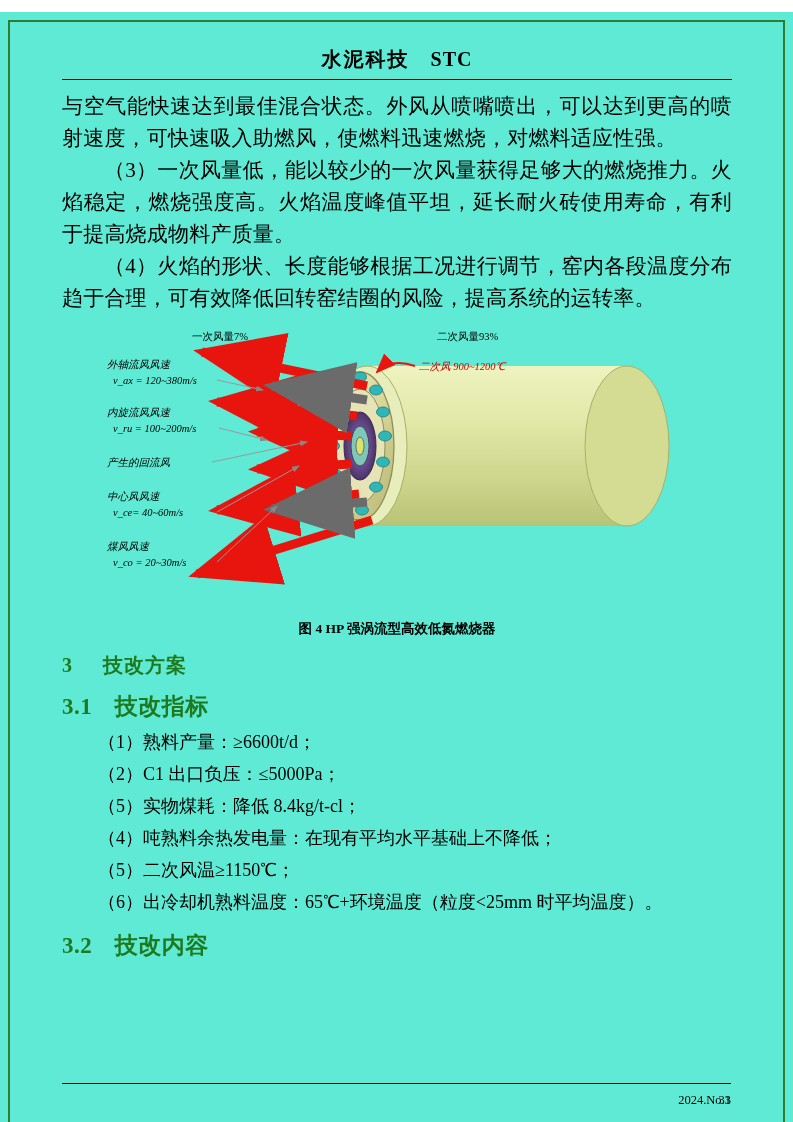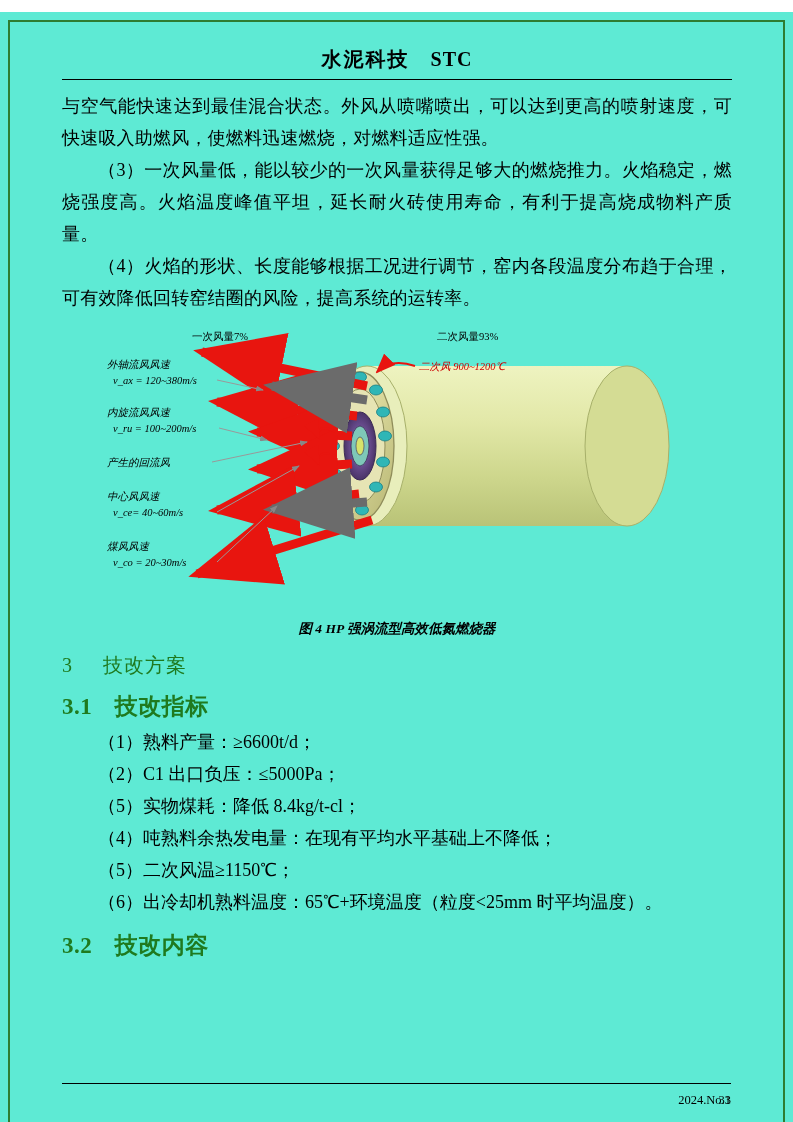--- a/index.html
+++ b/index.html
@@ -48,33 +48,33 @@
   .header .stc {
     font-family: "Liberation Serif", serif;
     font-weight: bold;
     letter-spacing: 1px;
   }
   .header-rule {
     border-bottom: 1.6px solid #000;
     margin-bottom: 10px;
   }
   p.body-text {
-    font-size: 18px;
+    font-size: 21px;
     line-height: 32px;
     margin: 0;
     text-align: justify;
     text-justify: inter-ideograph;
     letter-spacing: 0.2px;
   }
   p.indent {
     text-indent: 2em;
   }
   h2.sec {
     font-size: 20px;
-    font-weight: normal;
+    font-weight: bold;
     color: #1f7a1f;
     margin: 14px 0 8px 0;
     letter-spacing: 1px;
   }
   h3.subsec {
     font-size: 23px;
     font-weight: bold;
     color: #1f7a1f;
     margin: 12px 0 4px 0;
     letter-spacing: 0.5px;
@@ -87,21 +87,20 @@
   }
   .figure {
     margin: 10px 0 2px 0;
     text-align: center;
   }
   .figure-caption {
     font-size: 13.5px;
     font-weight: bold;
     text-align: center;
     margin-top: 2px;
-    font-style: italic;
   }
   .footer {
     position: absolute;
     left: 62px;
     right: 62px;
     bottom: 26px;
     font-size: 12.5px;
     display: flex;
     justify-content: space-between;
     align-items: center;

